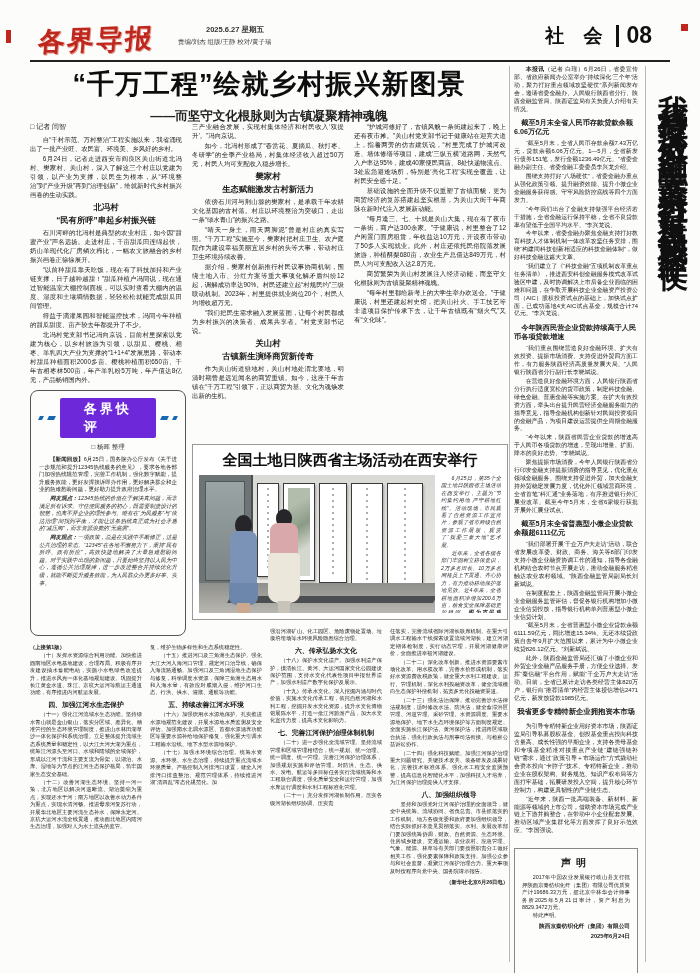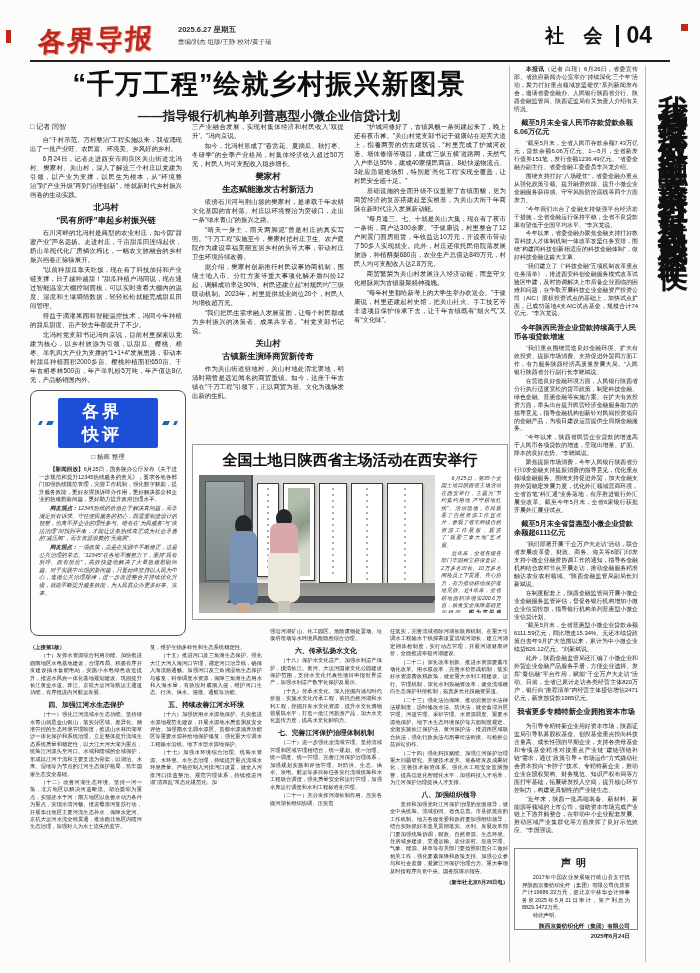--- a/index.html
+++ b/index.html
@@ -3,21 +3,21 @@
 <meta charset="utf-8">
 <style>
   html,body{margin:0;padding:0;background:#e8e8e4;}
   .page{position:relative;width:700px;height:973px;background:#fcfcfa;margin:0 auto;overflow:hidden;
         font-family:"Liberation Sans","DejaVu Sans",sans-serif;color:#1b1b1b;}
   
   .mast{position:absolute;left:30px;top:20px;right:30px;height:38px;}
   .logo{position:absolute;left:8px;top:2px;font-family:"DejaVu Serif",serif;font-weight:900;
         font-size:27px;color:#c0271c;transform:skew(-5deg,-2deg);letter-spacing:2px;text-shadow:1px 1px 0 #e09a90;}
   .mastinfo{position:absolute;left:148px;top:5px;}
-  .mastdate{font-size:7.5px;font-weight:bold;color:#333;}
+  .mastdate{font-size:7.5px;font-weight:bold;color:#333;margin-left:28px;}
   .maststaff{font-size:6.5px;color:#444;margin-top:3px;}
   .section{position:absolute;right:18px;top:2px;display:flex;align-items:center;gap:7px;}
   .secname{font-size:19px;font-weight:900;letter-spacing:7px;color:#111;}
   .secdiv{width:3px;height:22px;background:#111;}
   .secno{font-size:23px;font-weight:900;color:#111;}
   .mastrule{position:absolute;left:30px;right:30px;top:60px;height:2px;background:#222;}
   .cornermark{position:absolute;width:7px;height:7px;background:#c0271c;right:12px;top:24px;}
   .edgemark{position:absolute;width:5px;height:13px;background:#c0271c;left:6px;top:30px;}
   
   .hlwrap{position:absolute;left:30px;top:66px;width:478px;text-align:center;}
@@ -37,21 +37,21 @@
   .blk.hc{text-align:center;font-weight:800;font-size:1.25em;margin:5px 0 8px;}
   .blk.note{font-weight:bold;text-indent:0;}
   .blk.dl{text-align:right;font-weight:bold;margin-top:4px;}
   .byline{font-size:7px;color:#222;margin-bottom:4px;}
   
   .kpbox{position:absolute;left:30px;top:390px;width:156px;height:246px;border:1px solid #555;
          border-radius:8px;box-sizing:border-box;padding:7px 8px 5px;background:#fdfdfb;}
   .kpbanner{display:flex;align-items:center;justify-content:center;gap:5px;margin-bottom:5px;}
   .kpbar{width:9px;height:4px;background:#1668b3;transform:skewX(-25deg);}
   .kpbar.s{width:5px;}
-  .kptitle{background:#1d4ed8;color:#fff;font-weight:800;font-size:17px;letter-spacing:3px;
+  .kptitle{background:#6d28d9;color:#fff;font-weight:800;font-size:13px;letter-spacing:3px;
            padding:2px 24px;border-radius:2px;}
   .kpeditor{text-align:center;font-size:6.5px;color:#333;margin-bottom:4px;}
   .kpbody{font-size:5.5px;line-height:7.6px;text-align:justify;overflow:hidden;height:188px;}
   
   .pbox{position:absolute;left:192px;top:444px;width:316px;height:176px;border:1px solid #999;
         box-sizing:border-box;background:#fff;padding:4px 6px;}
   .phl{text-align:center;font-size:15px;font-weight:900;color:#0d0d0d;margin:2px 0 5px;}
   .pflex{display:flex;gap:6px;height:138px;}
   .photo{position:relative;width:236px;height:138px;overflow:hidden;background:linear-gradient(#d9d9d5,#eceae5 70%);}
   .ph-floor{position:absolute;left:0;bottom:0;width:100%;height:30px;background:linear-gradient(#8f8f8b,#b8b7b1);}
@@ -83,21 +83,21 @@
   .fig2 .skirt{position:absolute;left:3px;top:44px;width:32px;height:50px;border-radius:4px 4px 10px 10px;background:#ece7db;}
   .fig2 .legs{position:absolute;left:13px;top:92px;width:12px;height:12px;background:#c9c4ba;}
   .pcap{flex:1;display:flex;flex-direction:column;font-size:5.3px;line-height:7.4px;overflow:hidden;}
   
   .vrule{position:absolute;width:1px;background:#b9b9b4;top:66px;height:896px;}
   
   .vhead{position:absolute;left:650px;top:70px;width:46px;height:892px;
          writing-mode:vertical-rl;text-orientation:upright;font-weight:900;font-size:30px;
          letter-spacing:7px;color:#101010;line-height:46px;}
   
-  .stbox{position:absolute;left:514px;top:848px;width:124px;height:82px;border:1px solid #888;
+  .stbox{position:absolute;left:514px;top:848px;width:124px;height:126px;border:1px solid #888;
          box-sizing:border-box;padding:7px 7px;background:#fdfdfb;}
   .sttitle{text-align:center;font-weight:900;font-size:10px;letter-spacing:5px;margin-bottom:4px;}
   .stbody{font-size:5.4px;line-height:7.5px;text-align:justify;text-indent:2em;}
   .stnote{font-size:5.4px;line-height:7.5px;text-indent:2em;}
   .stsig{font-size:5.7px;font-weight:800;text-align:right;margin-top:4px;}
   .stdate{font-size:5.7px;font-weight:800;text-align:right;margin-top:2px;}
 </style>
 </head>
 <body>
 
@@ -107,28 +107,28 @@
   <div class="cornermark"></div>
   <div class="mast">
     <div class="logo">各界导报</div>
     <div class="mastinfo">
       <div class="mastdate">2025.6.27 星期五</div>
       <div class="maststaff">责编/刘杰  组版/王静  校对/黄子瑞</div>
     </div>
     <div class="section">
       <span class="secname">社 会</span>
       <span class="secdiv"></span>
-      <span class="secno">04</span>
+      <span class="secno">08</span>
     </div>
   </div>
   <div class="mastrule"></div>
 
   <div class="hlwrap">
     <div class="hl">“千万工程”绘就乡村振兴新图景</div>
-    <div class="hlsub">——指导银行机构单列普惠型小微企业信贷计划</div>
+    <div class="hlsub">——而坚守文化根脉则为古镇凝聚精神魂魄</div>
   </div>
 
   <div class="col tcol" style="left:30px;top:122px;width:152px;height:264px;">
     <div class="byline">□ 记者 闫智</div>
     <div>
         <div class="blk p">自“千村示范、万村整治”工程实施以来，我省涌现出了一批产业旺、农民富、环境美、乡风好的乡村。</div>
         <div class="blk p">6月24日，记者走进西安市阎良区关山街道北冯村、樊家村、关山村，深入了解这三个村庄以党建为引领，以产业为支撑，以民生为根本，从“环境整治”到“产业升级”再到“治理创新”，绘就新时代乡村振兴画卷的生动实践。</div>
         <div class="blk h">北冯村</div>
         <div class="blk h">“民有所呼”串起乡村振兴链</div>
         <div class="blk p">石川河畔的北冯村是典型的农业村庄，如今因“甜蜜产业”声名远扬。走进村庄，千亩甜瓜田连绵起伏，奶山羊现代化厂房鳞次栉比，一幅农文旅融合的乡村振兴画卷正徐徐展开。</div>

